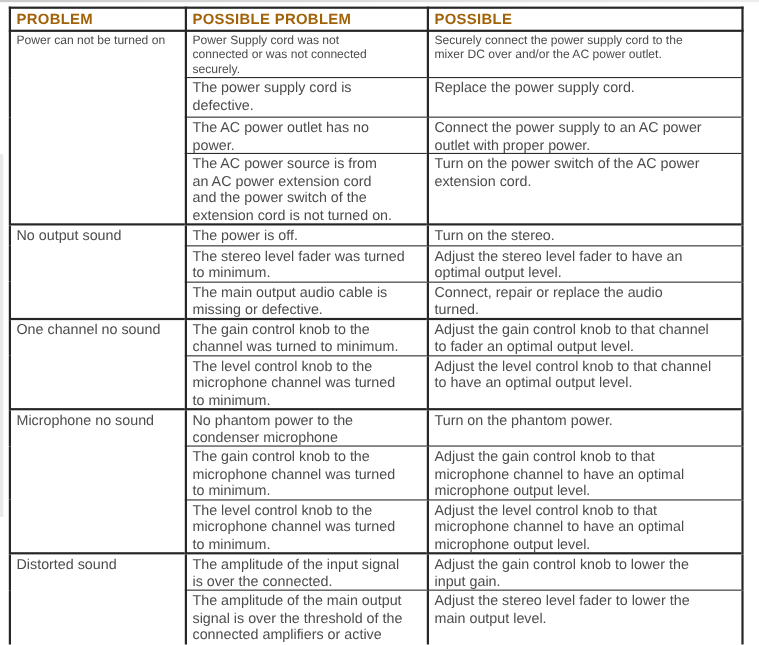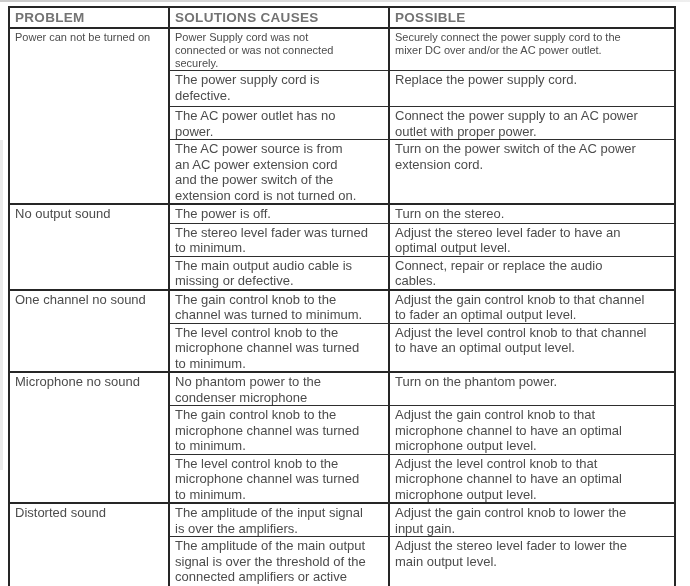--- a/index.html
+++ b/index.html
@@ -33,21 +33,21 @@
   }
   col.c-problem  { width: 160px; }
   col.c-cause    { width: 220px; }
   col.c-solution { width: 286px; }
 
   th {
     border: 2px solid #262626;
     text-align: left; vertical-align: middle;
     font-size: 13.5px; font-weight: bold;
     letter-spacing: .3px;
-    color: #737373;
+    color: #a16207;
     padding: 2px 3px 2px 5px;
     height: 20px;
     white-space: nowrap; overflow: hidden;
   }
   td {
     border-left: 2px solid #262626;
     border-right: 2px solid #262626;
     border-top: 1px solid #2e2e2e;
     border-bottom: 0;
     vertical-align: top; text-align: left;
@@ -70,21 +70,21 @@
 
   <table class="tsg">
     <colgroup>
       <col class="c-problem">
       <col class="c-cause">
       <col class="c-solution">
     </colgroup>
     <thead>
       <tr>
         <th>PROBLEM</th>
-        <th>SOLUTIONS CAUSES</th>
+        <th>POSSIBLE PROBLEM</th>
         <th>POSSIBLE</th>
       </tr>
     </thead>
     <tbody>
 
       <tr class="sec small" style="height:38px">
         <td class="problem" rowspan="4">Power can not be turned on</td>
         <td class="cause">Power Supply cord was not
 connected or was not connected
 securely.</td>
@@ -119,21 +119,21 @@
       <tr style="height:31px">
         <td class="cause">The stereo level fader was turned
 to minimum.</td>
         <td class="solution">Adjust the stereo level fader to have an
 optimal output level.</td>
       </tr>
       <tr style="height:33px">
         <td class="cause">The main output audio cable is
 missing or defective.</td>
         <td class="solution">Connect, repair or replace the audio
-cables.</td>
+turned.</td>
       </tr>
 
       <tr class="sec" style="height:30px">
         <td class="problem" rowspan="2">One channel no sound</td>
         <td class="cause">The gain control knob to the
 channel was turned to minimum.</td>
         <td class="solution">Adjust the gain control knob to that channel
 to fader an optimal output level.</td>
       </tr>
       <tr style="height:49px">
@@ -163,21 +163,21 @@
 microphone channel was turned
 to minimum.</td>
         <td class="solution">Adjust the level control knob to that
 microphone channel to have an optimal
 microphone output level.</td>
       </tr>
 
       <tr class="sec" style="height:32px">
         <td class="problem" rowspan="2">Distorted sound</td>
         <td class="cause">The amplitude of the input signal
-is over the amplifiers.</td>
+is over the connected.</td>
         <td class="solution">Adjust the gain control knob to lower the
 input gain.</td>
       </tr>
       <tr style="height:58px">
         <td class="cause">The amplitude of the main output
 signal is over the threshold of the
 connected amplifiers or active
 speakers.</td>
         <td class="solution">Adjust the stereo level fader to lower the
 main output level.</td>

